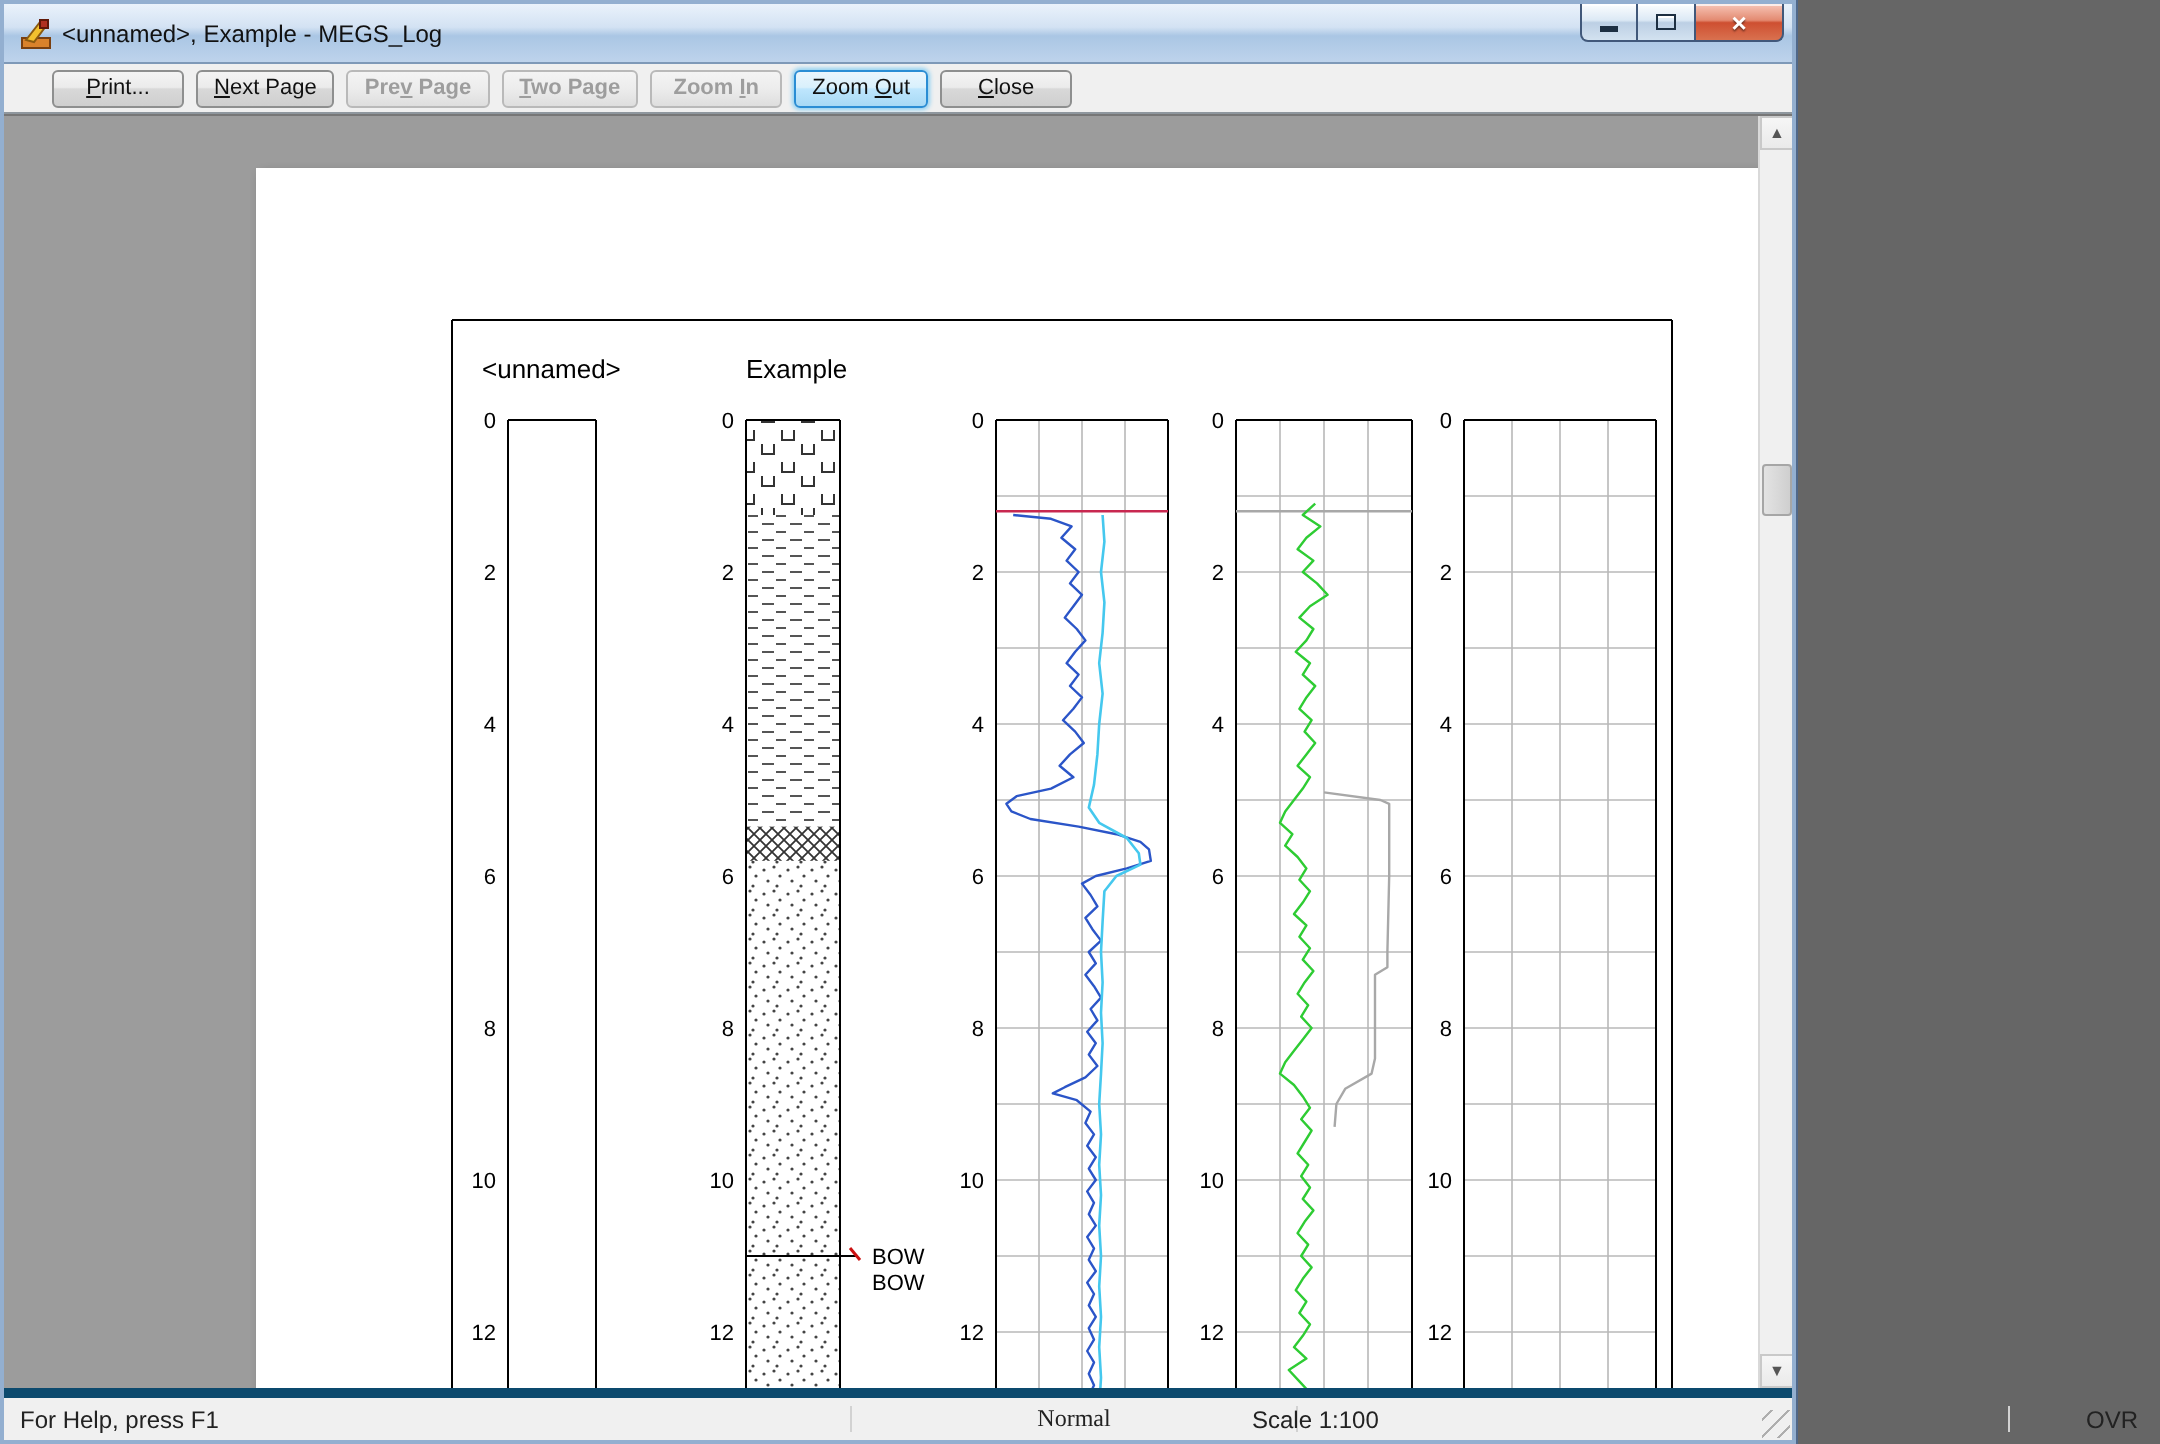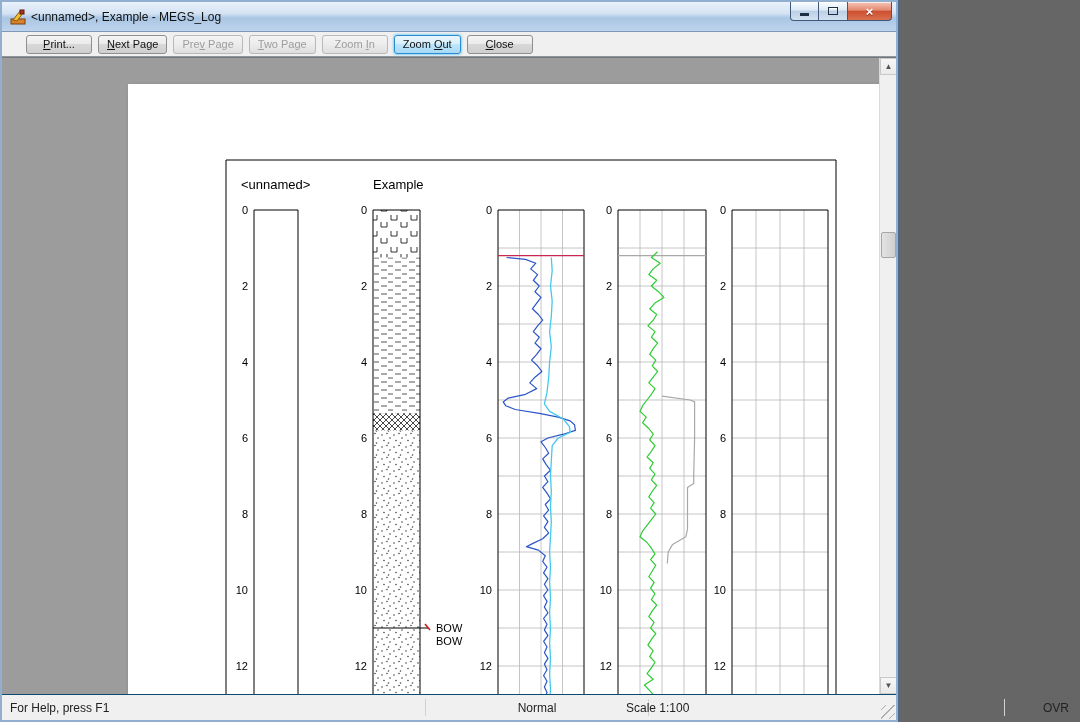--- a/index.html
+++ b/index.html
@@ -18,39 +18,39 @@
   .win-btn.maxb{width:28px;border-left:none;border-right:none;}
   .win-btn.closeb{width:45px;border-radius:0 0 4px 0;
     background:linear-gradient(#f7c6b8,#e38a71 45%,#ce4f31 52%,#d9714f);}
   .g-min{width:9px;height:3px;background:#1d2f42;margin-top:7px;}
   .g-max{width:10px;height:8px;border:1px solid #1d2f42;box-shadow:inset 0 1px 0 #fff;}
   .g-close{color:#fff;font-size:13px;font-weight:bold;line-height:17px;text-shadow:0 1px 1px rgba(0,0,0,.45);}
   
   .toolbar{height:25px;flex:0 0 25px;background:#f0f0f0;display:flex;align-items:center;gap:6px;padding-left:24px;border-bottom:1px solid #8f979e;}
   .tb-btn{min-width:66px;height:19px;padding:0 8px;font-size:11px;font-family:"Liberation Sans",sans-serif;color:#111;
     background:linear-gradient(#f4f4f4,#ebebeb 45%,#d8d8d8 50%,#cfcfcf);border:1px solid #8e8f8f;border-radius:3px;text-align:center;line-height:17px;cursor:default;}
-  .tb-btn.disabled{color:#9d9d9d;border-color:#b9b9b9;background:linear-gradient(#f4f4f4,#ececec 50%,#dedede);}
+  .tb-btn.disabled{color:#9d9d9d;border-color:#b9b9b9;background:linear-gradient(#f4f4f4,#ececec 50%,#dedede);font-weight:bold;}
   .tb-btn.focused{border:1px solid #2a8dd4;background:linear-gradient(#eaf6fd,#d9f0fc 45%,#bee6fd 50%,#a7d9f5);box-shadow:0 0 2px 1px #8ed0f2;}
   
   .main{flex:1 1 auto;position:relative;background:#9c9c9c;overflow:hidden;border-top:1px solid #777;}
   .page{position:absolute;left:126px;top:26px;width:808px;height:780px;background:#fff;box-shadow:3px 3px 5px rgba(0,0,0,.45);}
   .page svg{position:absolute;left:0;top:0;}
   svg text{font-family:"Liberation Sans",sans-serif;fill:#000;}
   
   .vscroll{position:absolute;top:0;right:0;bottom:0;width:17px;background:#f0f0f0;border-left:1px solid #d9d9d9;}
   .sb-btn{position:absolute;left:0;width:17px;height:17px;background:linear-gradient(#f6f6f6,#eaeaea);border:1px solid #c9c9c9;
     color:#555;font-size:8px;text-align:center;line-height:15px;cursor:default;}
   .sb-up{top:0;}
   .sb-down{bottom:0;}
   .sb-thumb{position:absolute;left:1px;width:15px;top:174px;height:26px;background:linear-gradient(90deg,#e3e3e3,#cfcfcf);border:1px solid #a6a6a6;border-radius:2px;cursor:default;}
   
-  .statusbar{height:26px;flex:0 0 26px;background:#f0f0f0;border-top:1px solid #0c4a6e;position:relative;font-size:12px;color:#222;}
+  .statusbar{height:26px;flex:0 0 26px;background:#f0f0f0;border-top:5px solid #0c4a6e;position:relative;font-size:12px;color:#222;}
   .sb-pane{position:absolute;top:0;bottom:0;display:flex;align-items:center;}
   .sb-help{left:8px;}
-  .sb-mode{left:424px;width:222px;justify-content:center;}
+  .sb-mode{left:424px;width:222px;justify-content:center;font-family:Liberation Serif, serif;}
   .sb-scale{left:624px;}
   .sb-ovr{left:1004px;width:52px;justify-content:center;padding-left:48px;}
   .sb-sep{position:absolute;top:4px;bottom:4px;width:1px;background:#d2d2d2;}
   .sb-grip{position:absolute;right:1px;bottom:1px;width:14px;height:14px;
     background:repeating-linear-gradient(135deg,transparent 0 3px,#aeaeae 3px 4px,transparent 4px 6px);}
 </style>
 </head>
 <body>
 
 <div class="window">

